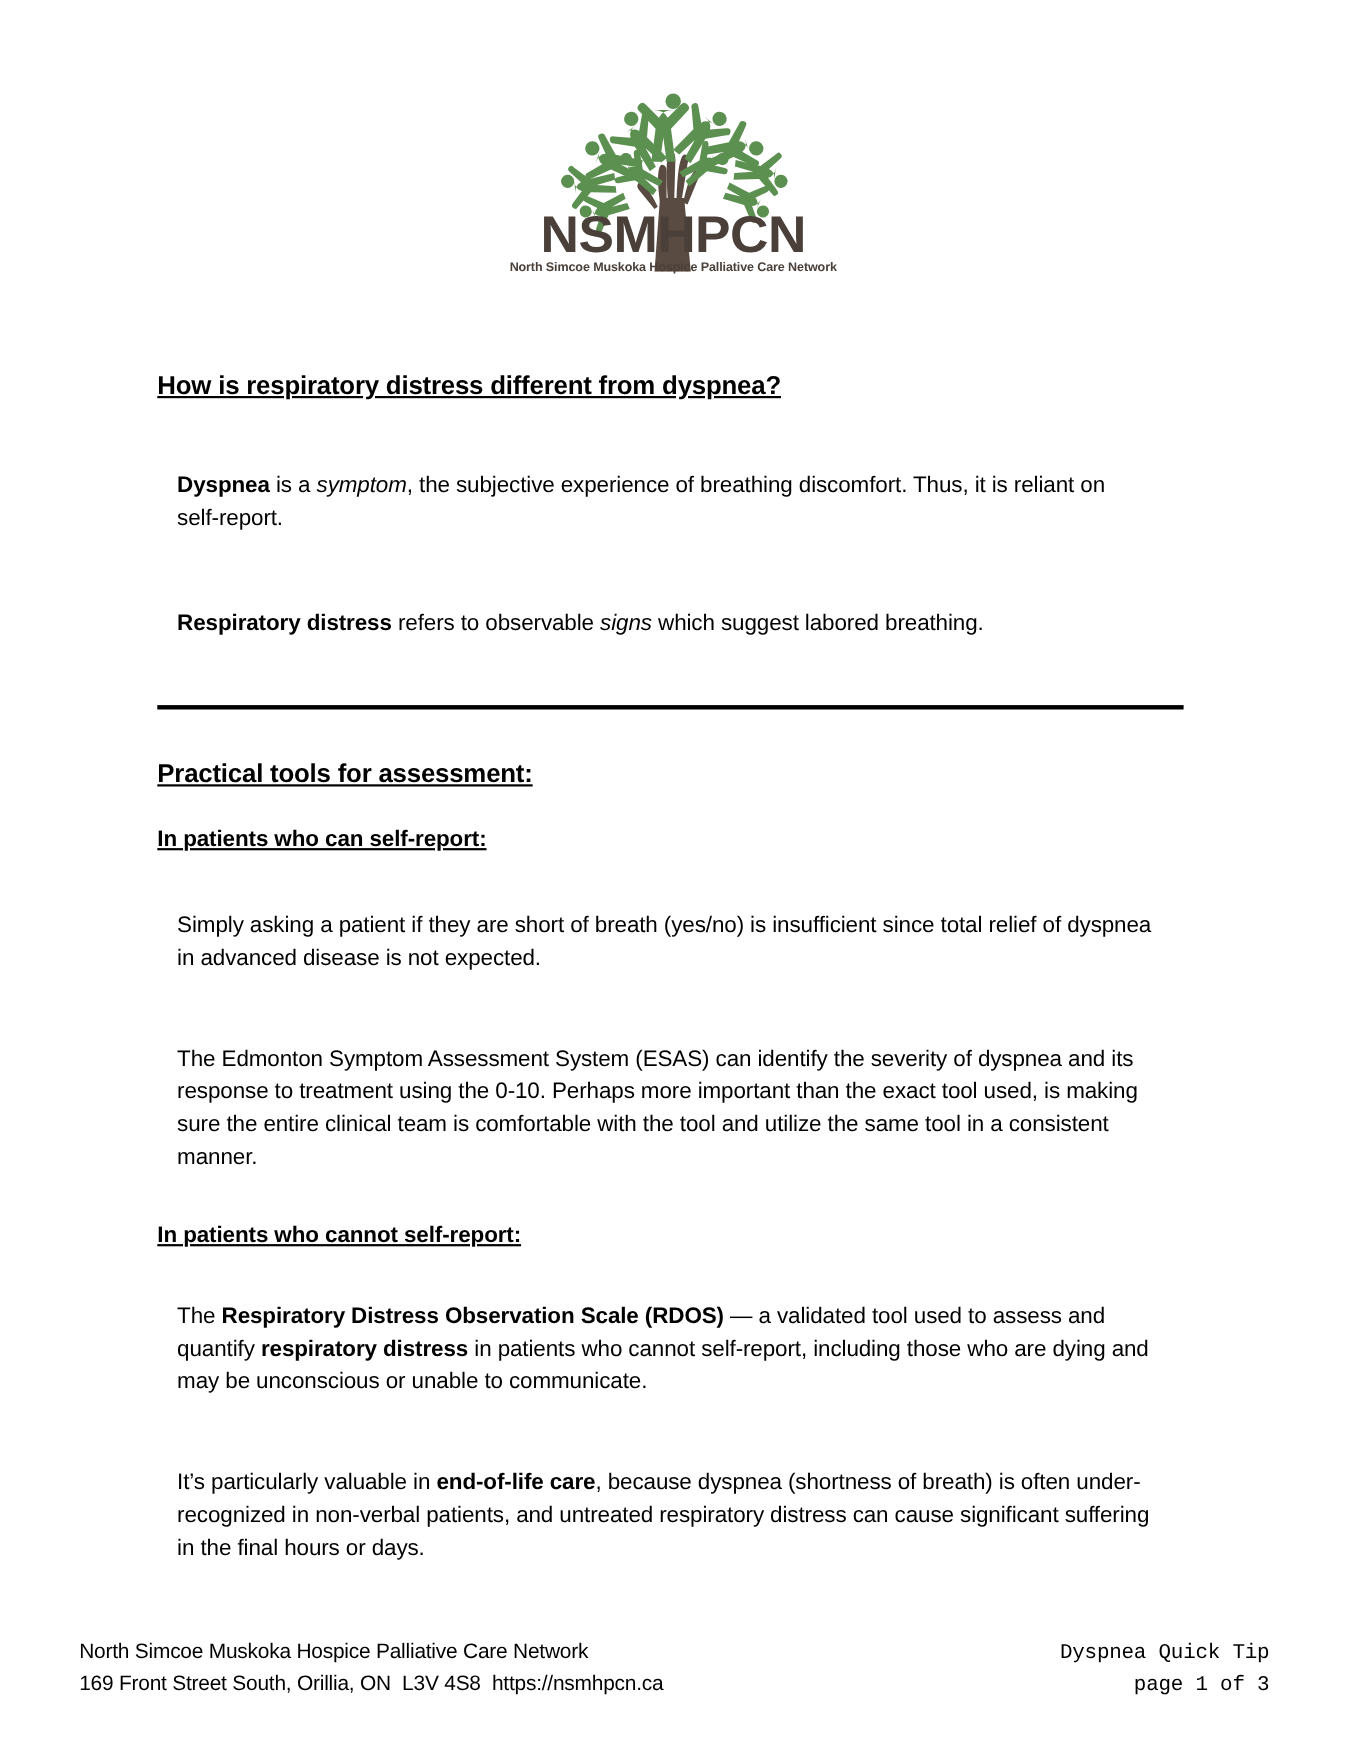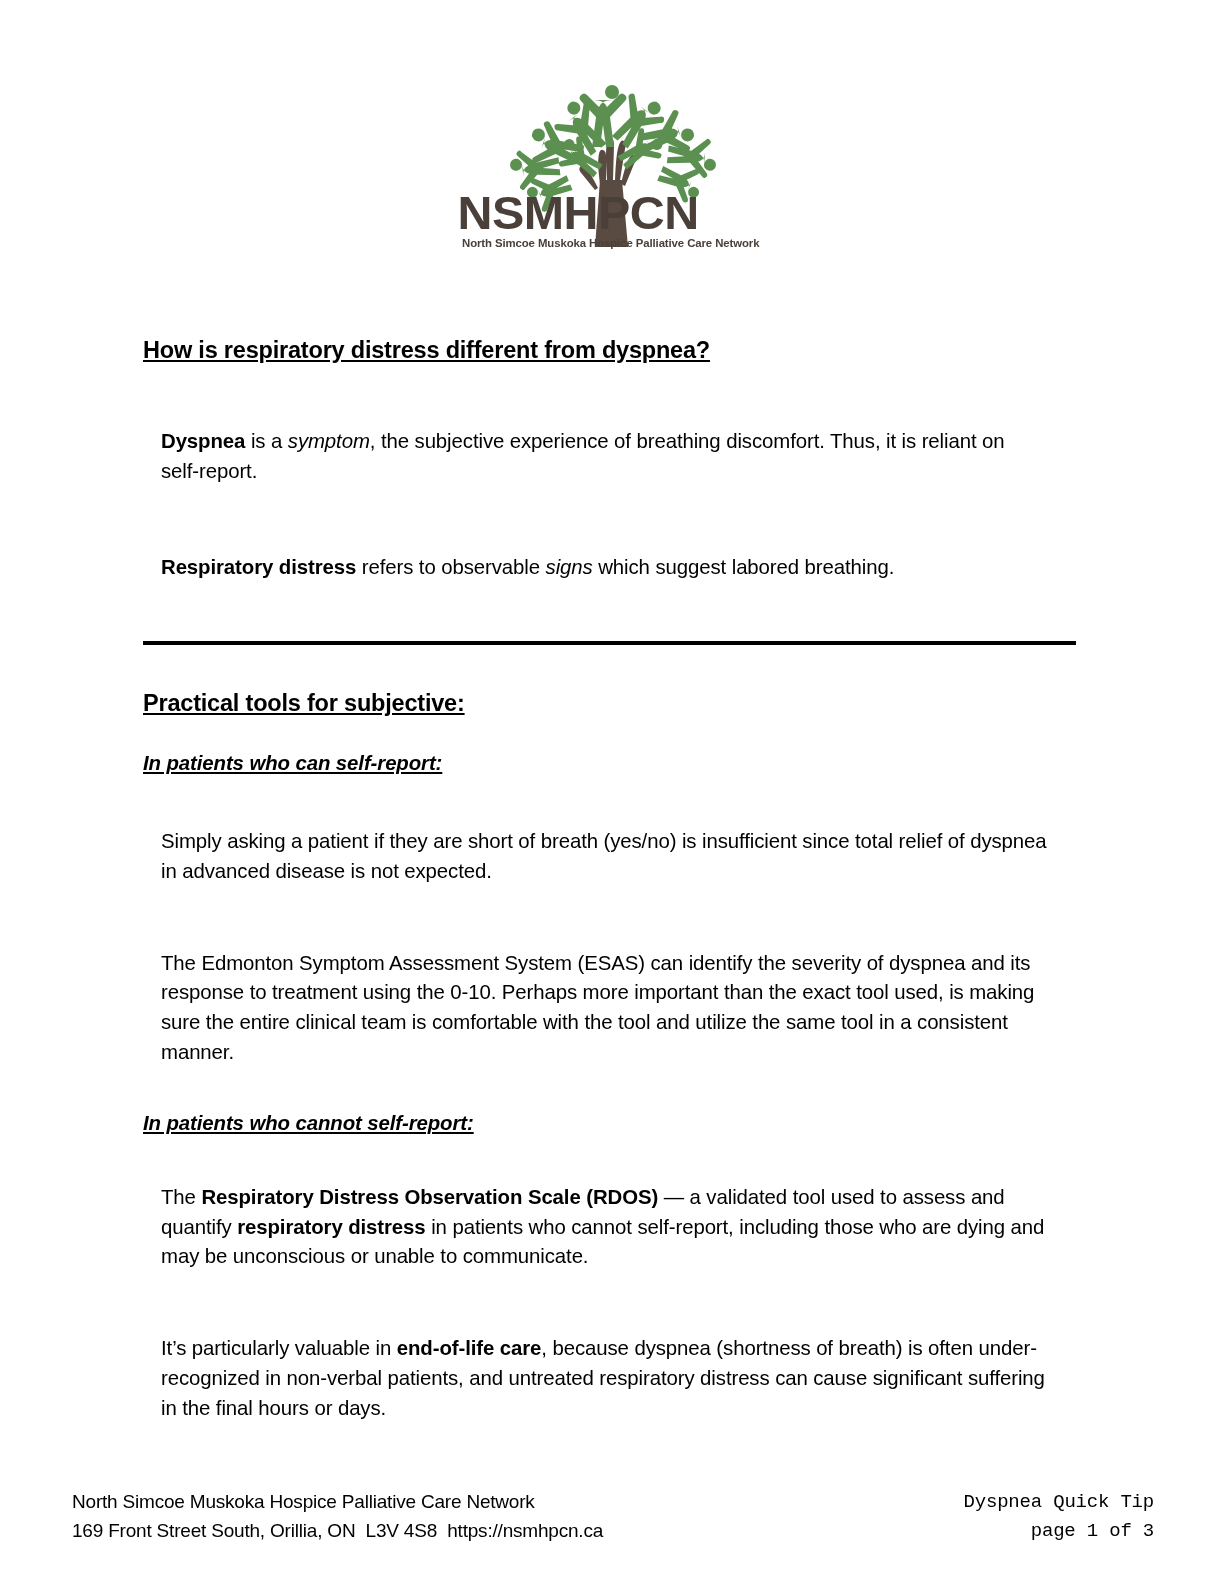--- a/index.html
+++ b/index.html
@@ -40,20 +40,21 @@
     height: 175px;
   }
   .logo-art svg {
     display: block;
     width: 300px;
     height: 175px;
   }
   .wordmark {
     position: relative;
     margin-top: -58px;
+    text-align: center;
     width: 300px;
   }
   .wordmark-main {
     font-family: "Liberation Sans", sans-serif;
     font-weight: bold;
     font-size: 47px;
     letter-spacing: -0.5px;
     color: #4a4039;
     line-height: 1;
     display: block;
@@ -107,21 +108,20 @@
   p.body-text {
     font-size: 20.4px;
     line-height: 1.46;
     margin: 18px;
     letter-spacing: -0.1px;
   }
 
   .sub-heading {
     font-size: 20.4px;
     font-weight: bold;
-    font-style: italic;
     text-decoration: underline;
     text-underline-offset: 2px;
     text-decoration-thickness: 2px;
     margin: 0;
     letter-spacing: -0.1px;
   }
 
   .gap-26 { height: 26px; }
   .gap-30 { height: 30px; }
   .gap-34 { height: 34px; }
@@ -250,21 +250,21 @@
     <div class="gap-30"></div>
 
     <p class="body-text"><b>Respiratory distress</b><span> refers to observable </span><i>signs</i><span> which suggest labored breathing.</span></p>
 
     <div class="gap-40"></div>
 
     <hr class="divider">
 
     <div class="gap-44"></div>
 
-    <h2 class="section-heading">Practical tools for subjective:</h2>
+    <h2 class="section-heading">Practical tools for assessment:</h2>
 
     <div class="gap-34"></div>
 
     <div class="sub-heading">In patients who can self-report:</div>
 
     <div class="gap-34"></div>
 
     <p class="body-text">Simply asking a patient if they are short of breath (yes/no) is insufficient since total relief of dyspnea in advanced disease is not expected.</p>
 
     <div class="gap-26"></div>

